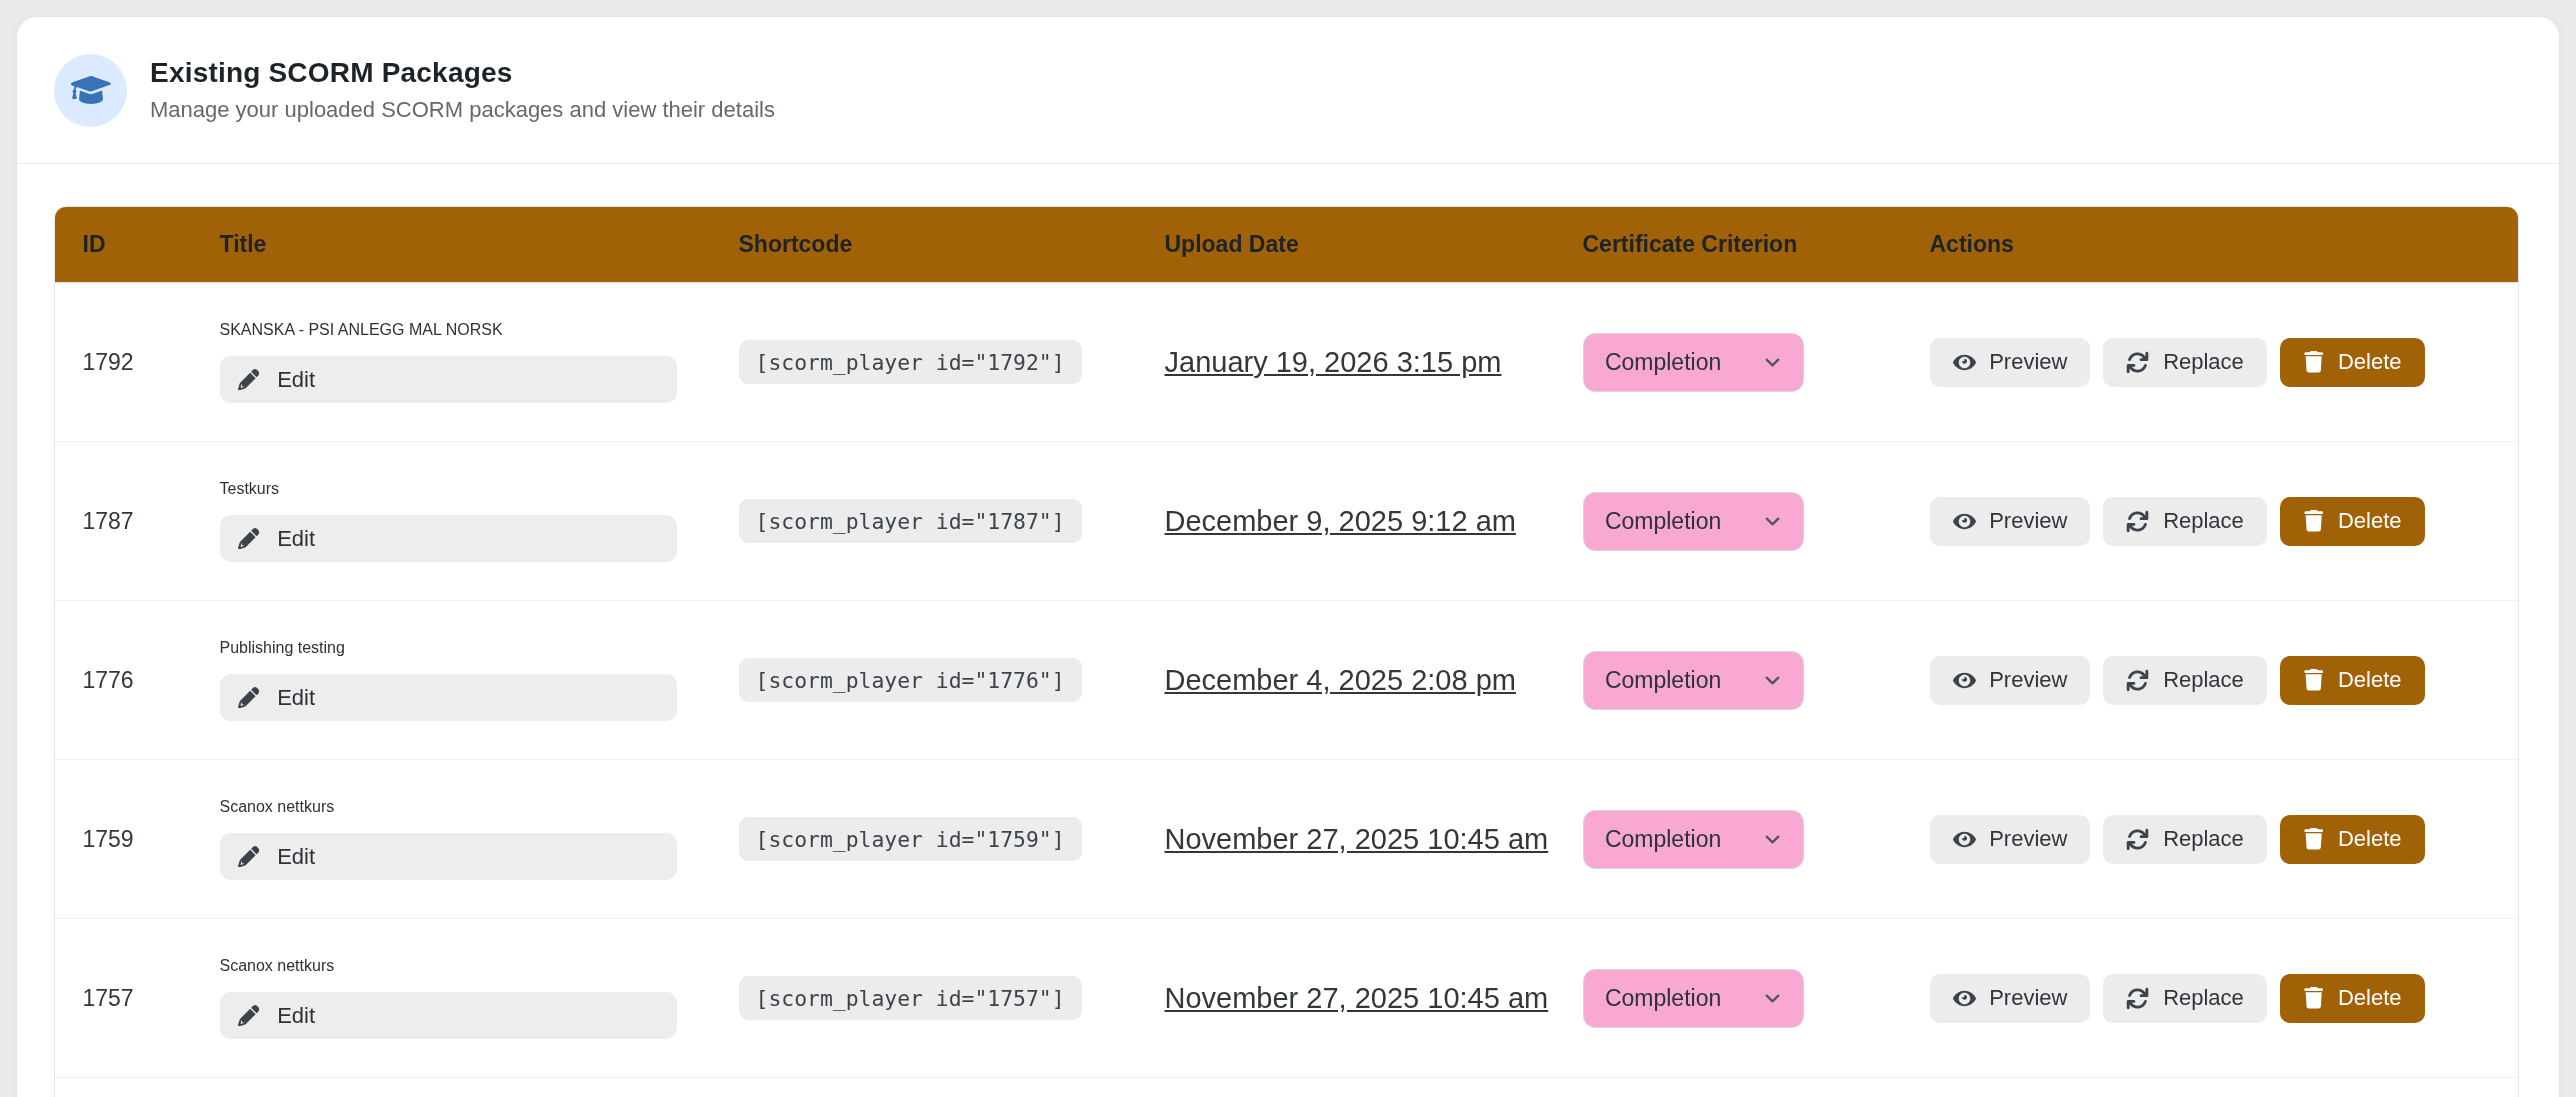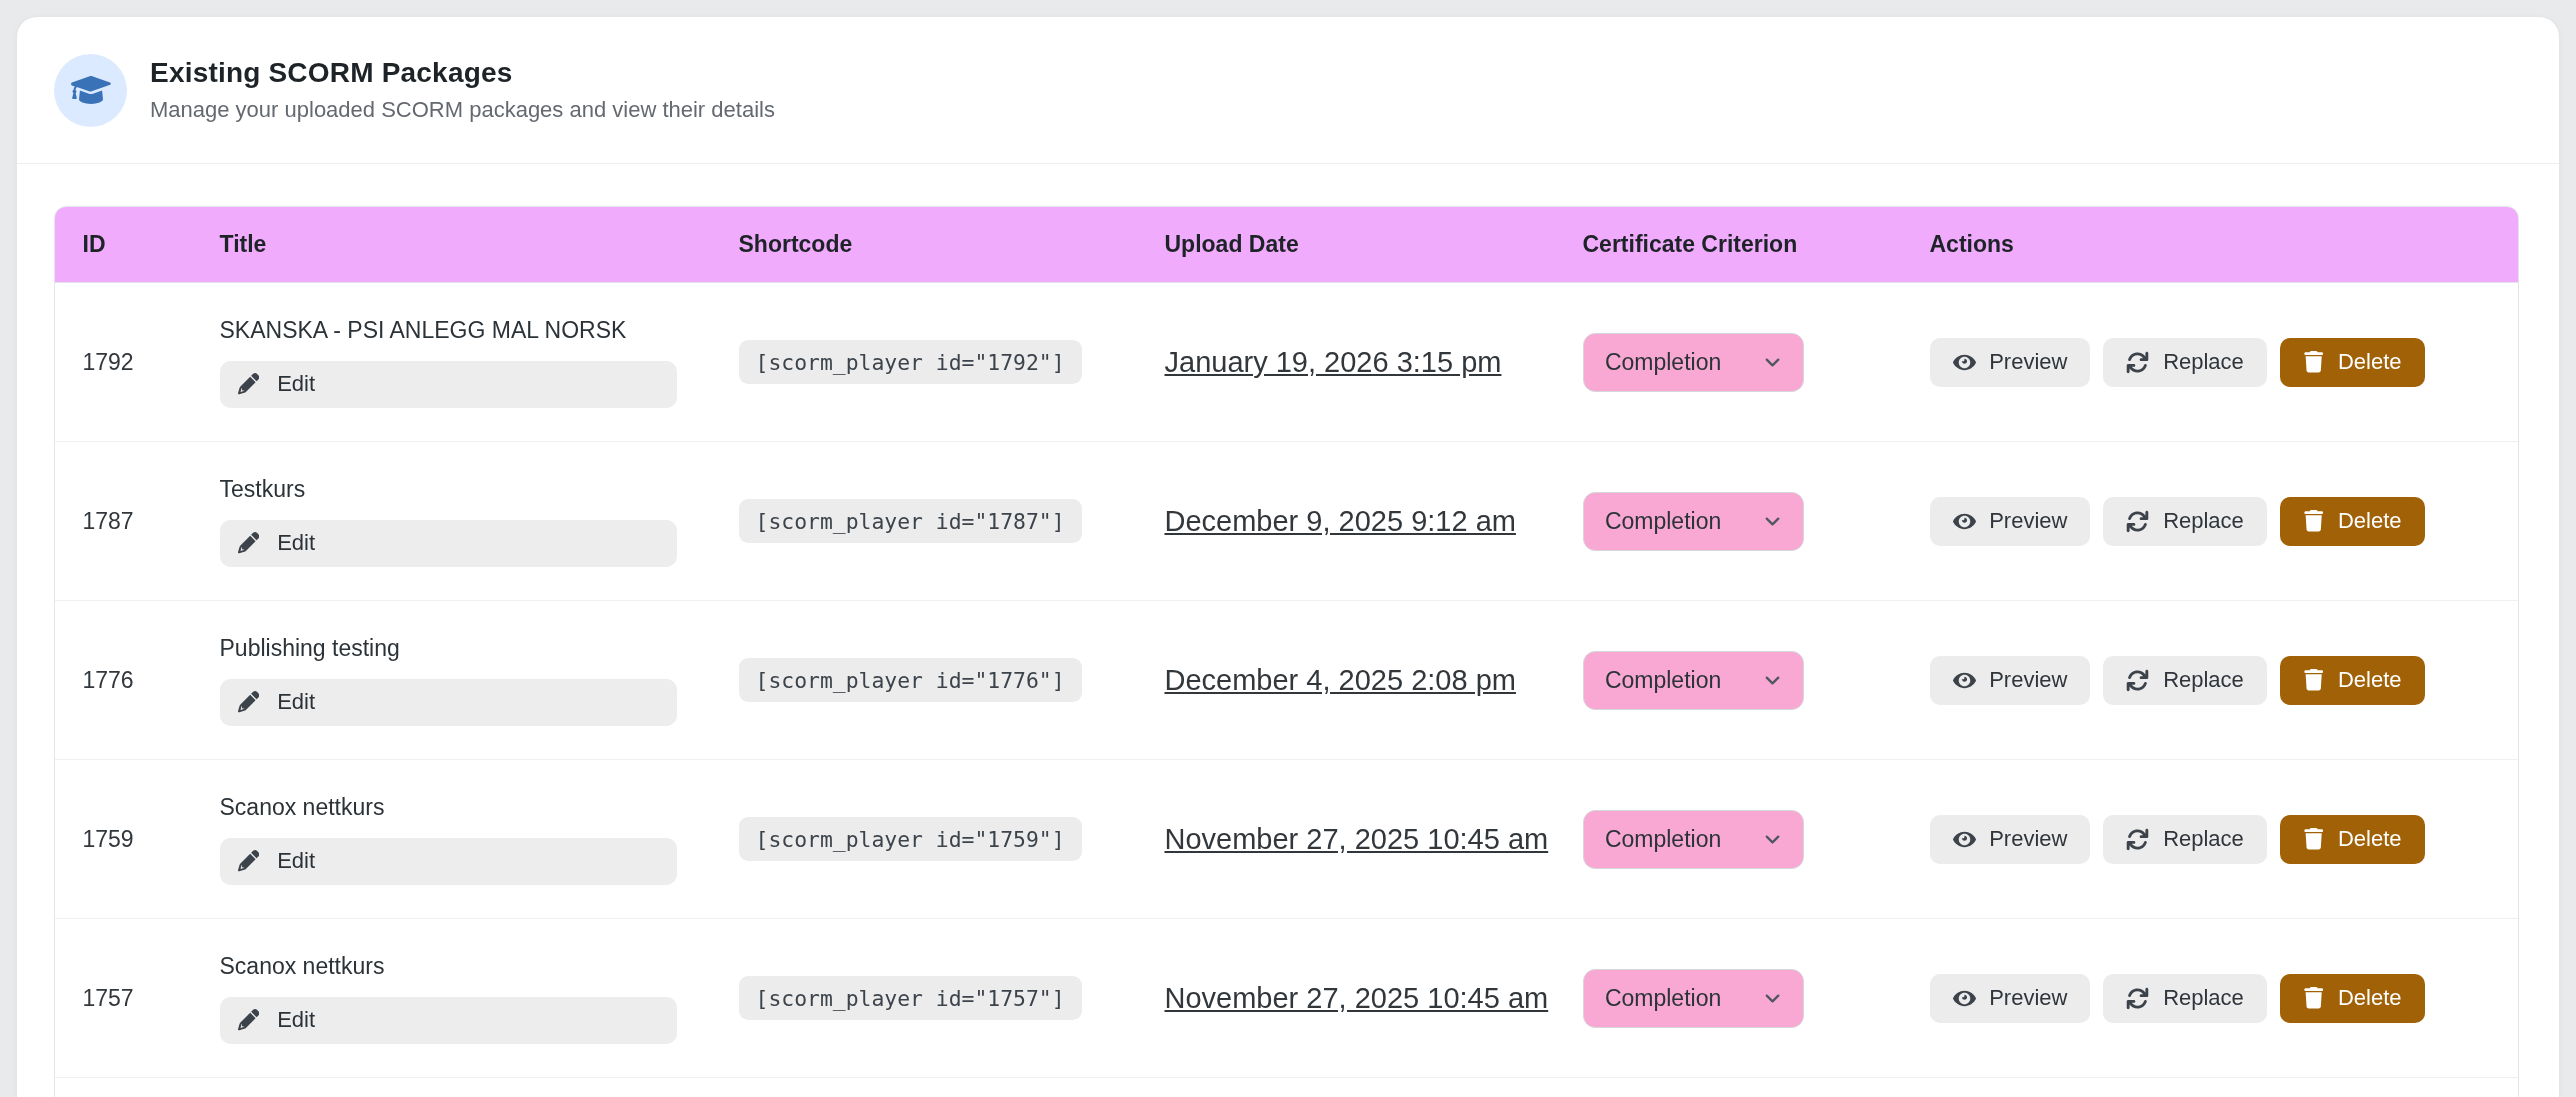--- a/index.html
+++ b/index.html
@@ -45,21 +45,21 @@
     width: 2465px;
     height: 1069px;
     border: 1.5px solid #e3e5e8;
     border-radius: 12.2px 12.2px 0 0;
     background: #ffffff;
     overflow: hidden;
   }
   .thead {
     display: grid;
     grid-template-columns: 137px 519px 426px 418px 347px 1fr;
-    background: #f0abfc;
+    background: #a16207;
     height: 76px;
     align-items: center;
     border-bottom: 1.5px solid #e3e5e8;
   }
   .th {
     padding-left: 27.5px;
     font-size: 23px;
     font-weight: 700;
     color: #1d2327;
     white-space: nowrap;
@@ -67,21 +67,21 @@
   .row {
     display: grid;
     grid-template-columns: 137px 519px 426px 418px 347px 1fr;
     height: 159px;
     align-items: center;
     border-bottom: 1.5px solid #f0f0f1;
   }
   .cell { padding-left: 27.5px; }
   .cell-id { font-size: 23px; color: #32373c; }
   .cell-title { display: flex; flex-direction: column; justify-content: center; gap: 17px; }
-  .pkg-title { font-size: 23px; color: #2c3338; white-space: nowrap; }
+  .pkg-title { font-size: 16px; color: #2c3338; white-space: nowrap; }
   .edit-btn {
     width: 457px; height: 47px;
     background: #ededee;
     border: none;
     border-radius: 10.7px;
     display: flex; align-items: center;
     gap: 18.3px;
     padding-left: 18px;
     font-family: "Liberation Sans", sans-serif;
     font-size: 22px;

